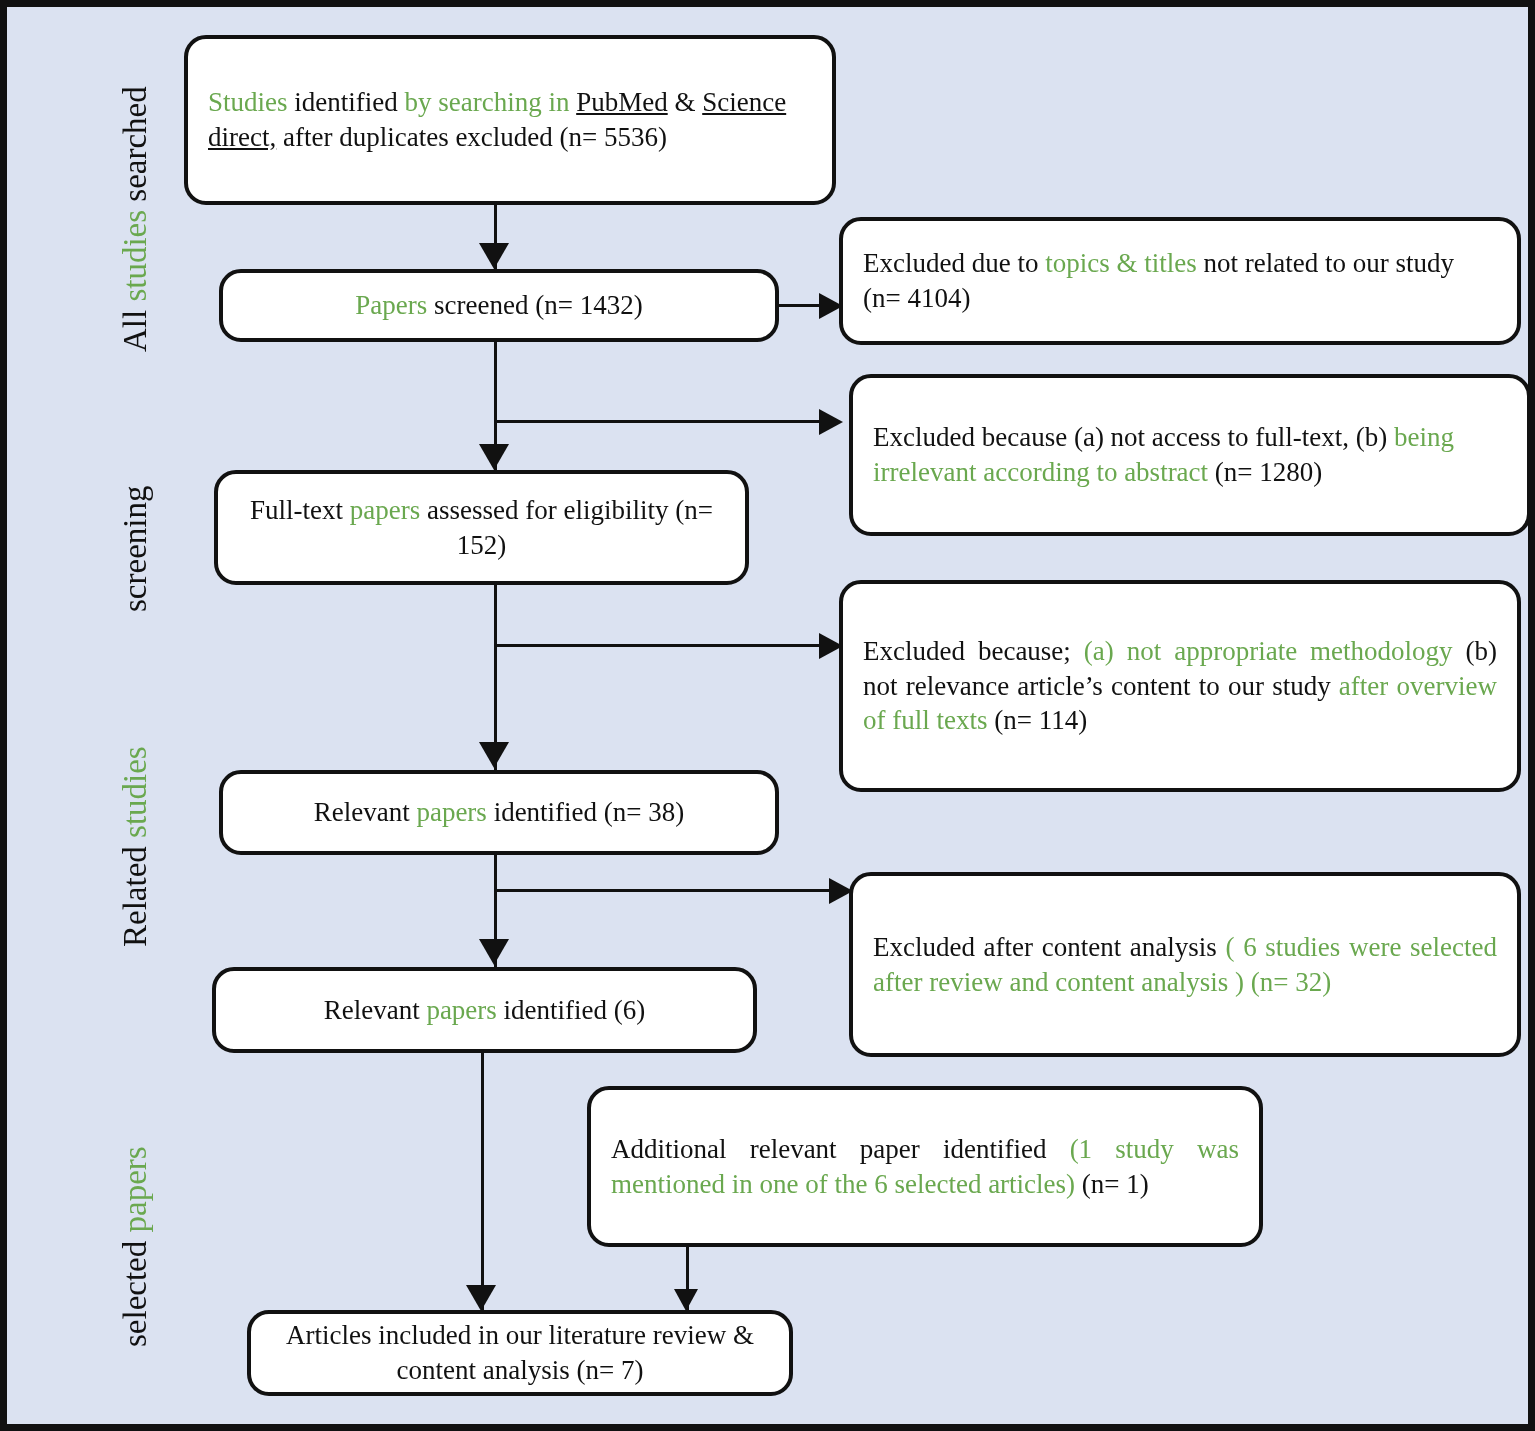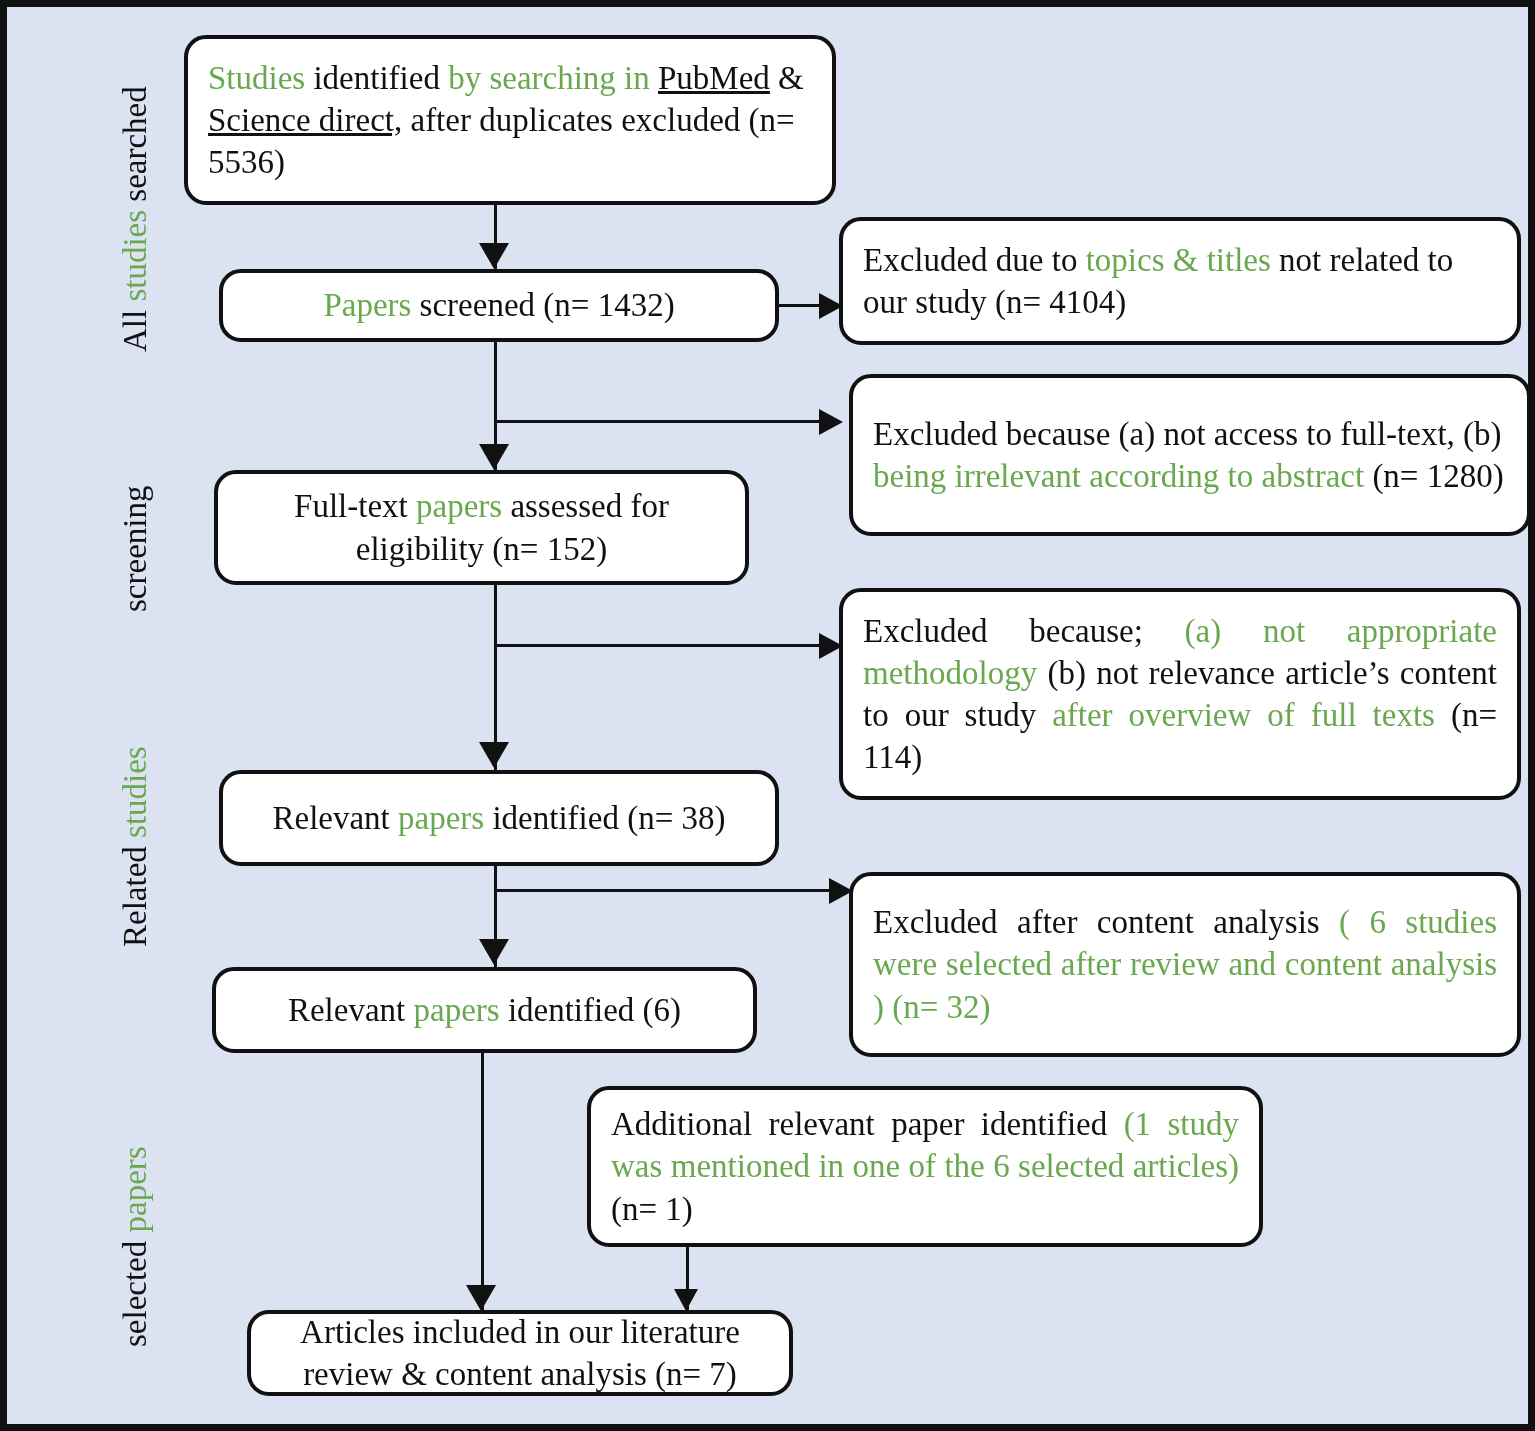--- a/index.html
+++ b/index.html
@@ -31,21 +31,21 @@
   .g { color: #6aa84f; }
 
   
   .box {
     position: absolute;
     background: #ffffff;
     border: 4px solid #111111;
     border-radius: 22px;
     box-sizing: border-box;
     color: #111111;
-    font-size: 33px;
+    font-size: 27px;
     line-height: 1.28;
     padding: 12px 20px;
     display: flex;
     flex-direction: column;
     justify-content: center;
   }
   .box.center  { text-align: center; }
   .box.left    { text-align: left; }
   .box.justify { text-align: justify; text-align-last: left; }
   .box .inner { width: 100%; }
@@ -156,27 +156,27 @@
       <span>Excluded because (a) not access to full-text, (b) </span><span class="g">being irrelevant according to abstract </span><span>(n= 1280)</span>
     </div>
   </div>
 
   <div class="box center" style="left:207px; top:463px; width:535px; height:115px;">
     <div class="inner">
       <span>Full-text </span><span class="g">papers </span><span>assessed for eligibility (n= 152)</span>
     </div>
   </div>
 
-  <div class="box justify" style="left:832px; top:573px; width:682px; height:212px;margin-top:8px;">
+  <div class="box justify" style="left:832px; top:573px; width:682px; height:212px;">
     <div class="inner">
       <span>Excluded because; </span><span class="g">(a) not appropriate methodology </span><span>(b) not relevance article’s content to our study </span><span class="g">after overview of full texts </span><span>(n= 114)</span>
     </div>
   </div>
 
-  <div class="box center" style="left:212px; top:763px; width:560px; height:96px;">
+  <div class="box center" style="left:212px; top:763px; width:560px; height:85px;">
     <div class="inner">
       <span>Relevant </span><span class="g">papers </span><span>identified (n= 38)</span>
     </div>
   </div>
 
   <div class="box justify" style="left:842px; top:838px; width:672px; height:185px;margin-top:27px;">
     <div class="inner">
       <span>Excluded after content analysis </span><span class="g">( 6 studies were selected after review and content analysis ) (n= 32)</span>
     </div>
   </div>

